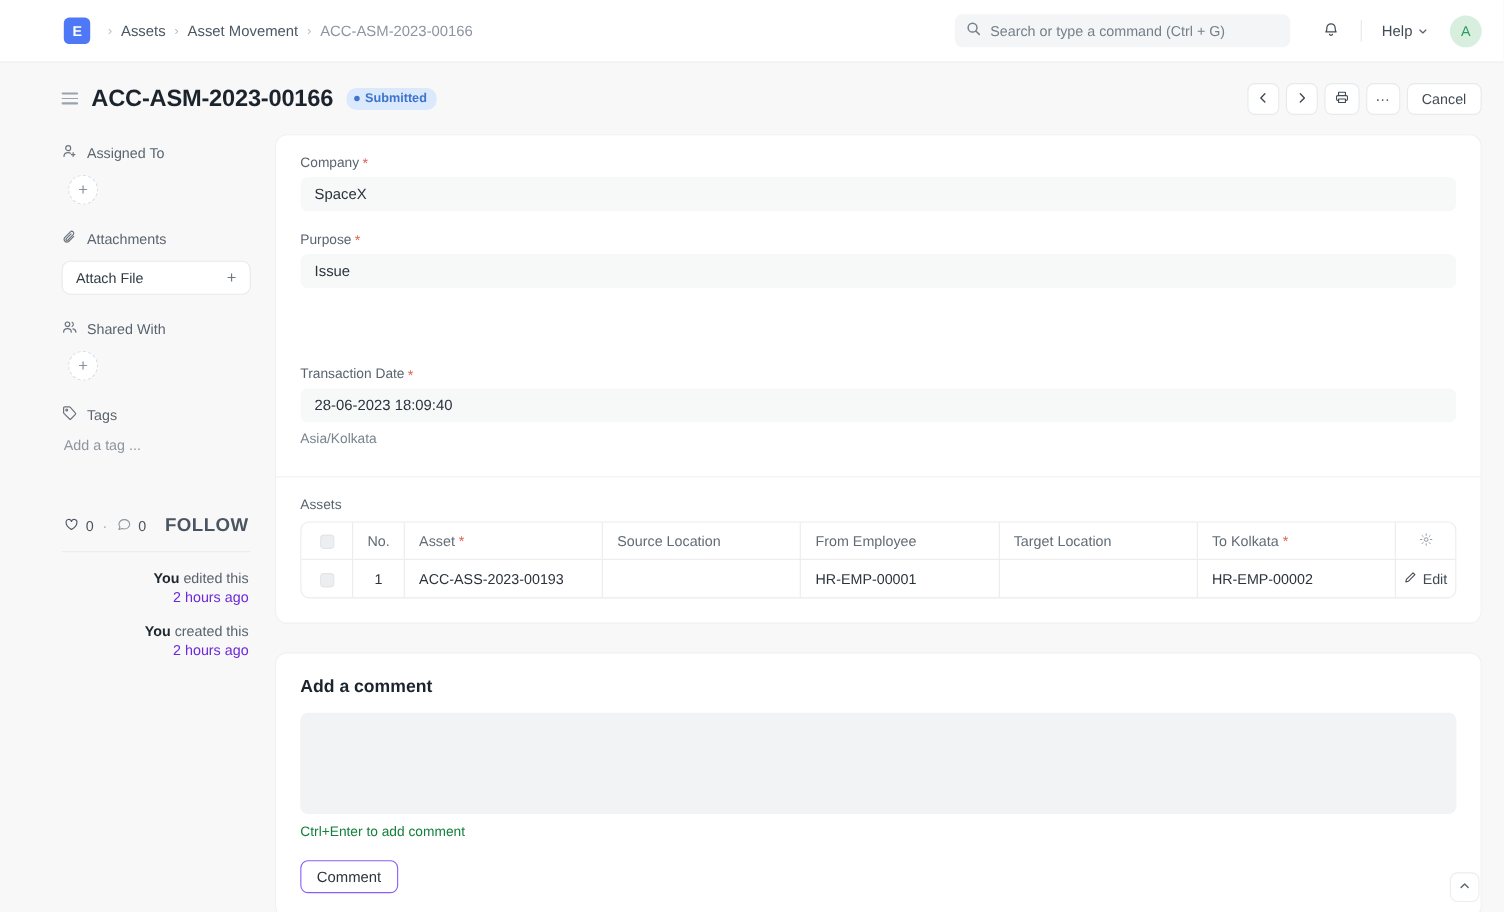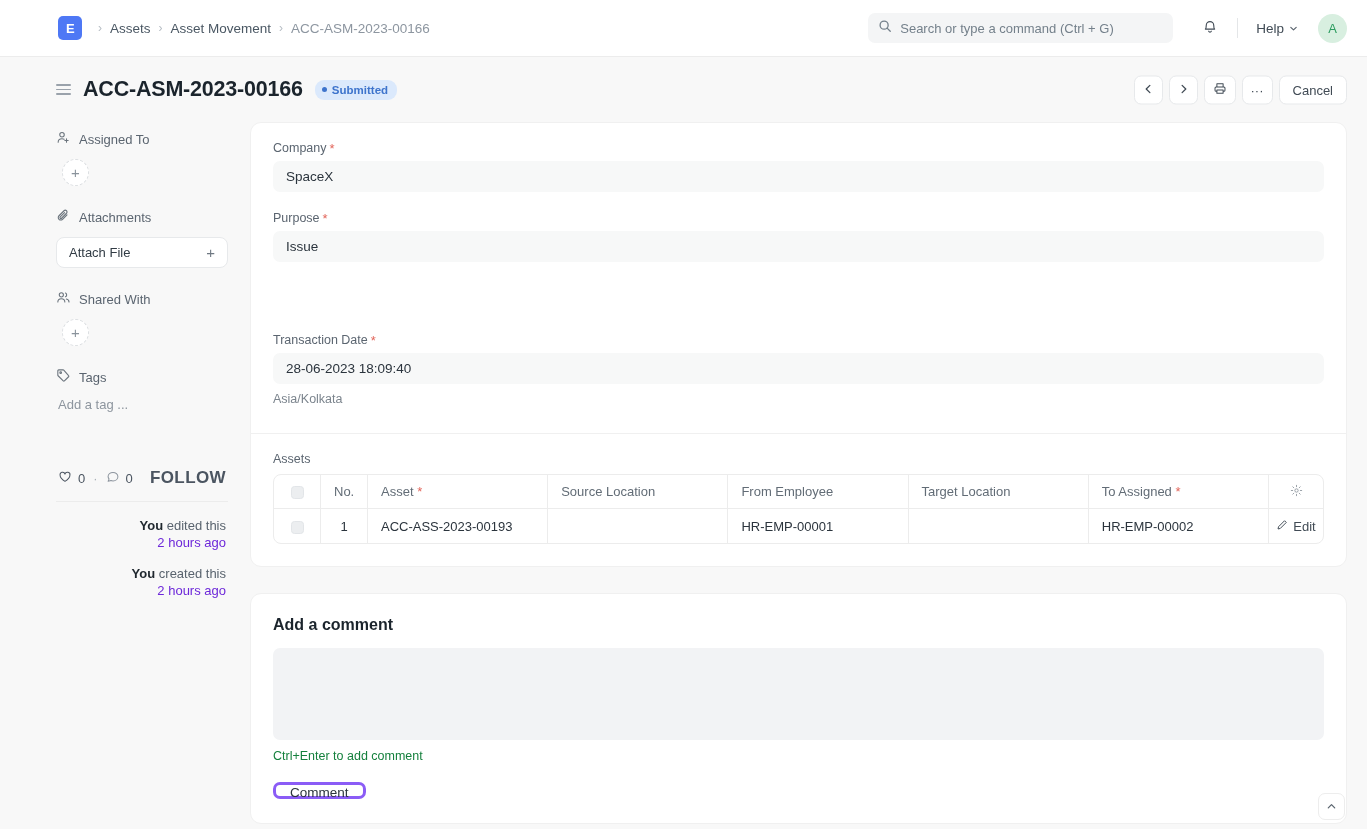--- a/index.html
+++ b/index.html
@@ -292,23 +292,23 @@
   }
   .comment-box {
     height: 92px;
     background: #f2f3f5;
     border-radius: 7px;
     cursor: text;
   }
   .comment-hint { font-size: 12.5px; color: #15803d; margin-top: 9px; }
   .comment-btn {
     margin-top: 19px;
-    height: 17px; padding: 0 14px;
+    height: 30px; padding: 0 14px;
     background: #fff;
-    border: 3px solid #8b5cf6;
+    border: 1px solid #8b5cf6;
     border-radius: 7px;
     font-size: 13.5px; color: #2b343d;
     cursor: pointer;
     font-family: "Liberation Sans", sans-serif;
   }
 
   
   .timeline { padding-left: 24px; position: relative; padding-bottom: 20px; }
   .tl-row { display: flex; align-items: flex-start; gap: 0; position: relative; margin-top: 12px; }
   .tl-dot-col { width: 44px; flex: none; display: flex; justify-content: center; position: relative; }
@@ -585,21 +585,21 @@
               </th>
               <th class="col-no">No.</th>
               <th>
                 <span>Asset</span>
                 <span class="hdr-req">*</span>
               </th>
               <th>Source Location</th>
               <th>From Employee</th>
               <th>Target Location</th>
               <th>
-                <span>To Assigned</span>
+                <span>To Kolkata</span>
                 <span class="hdr-req">*</span>
               </th>
               <th class="col-gear">
                 <span>
                   <svg width="13" height="13" viewBox="0 0 18 18" fill="none" stroke="#8d959e" stroke-width="1.2">
                     <circle cx="9" cy="9" r="2.3"></circle>
                     <path d="M9 1.8v1.9M9 14.3v1.9M1.8 9h1.9M14.3 9h1.9M3.9 3.9l1.4 1.4M12.7 12.7l1.4 1.4M14.1 3.9l-1.4 1.4M5.3 12.7l-1.4 1.4" stroke-linecap="round"></path>
                   </svg>
                 </span>
               </th>

